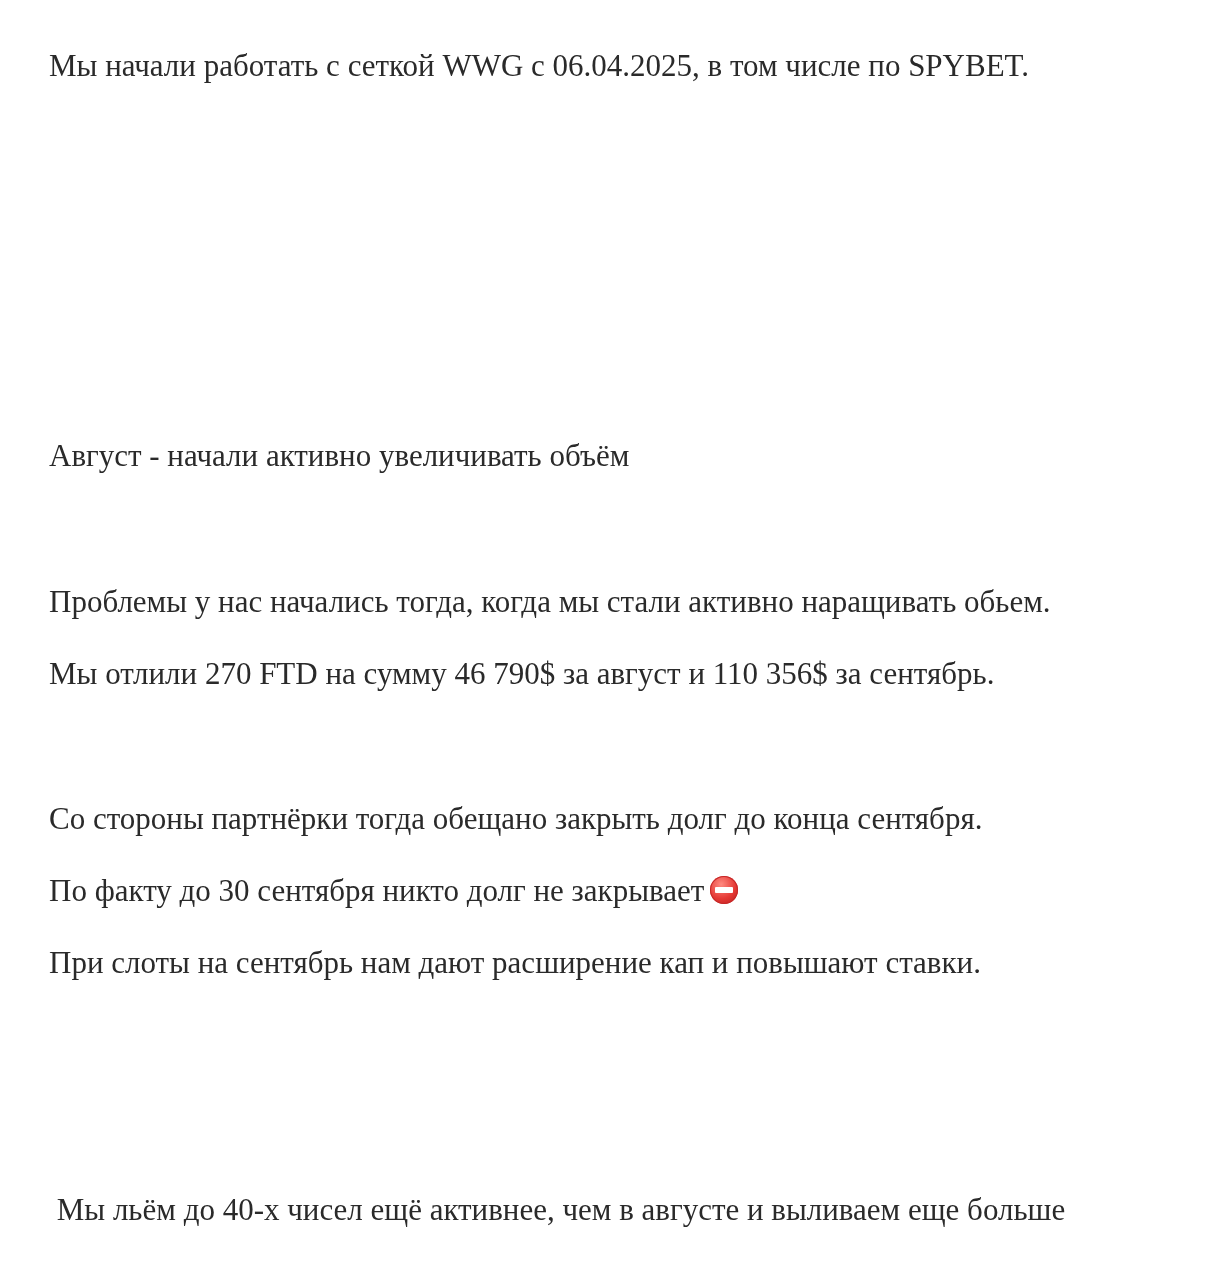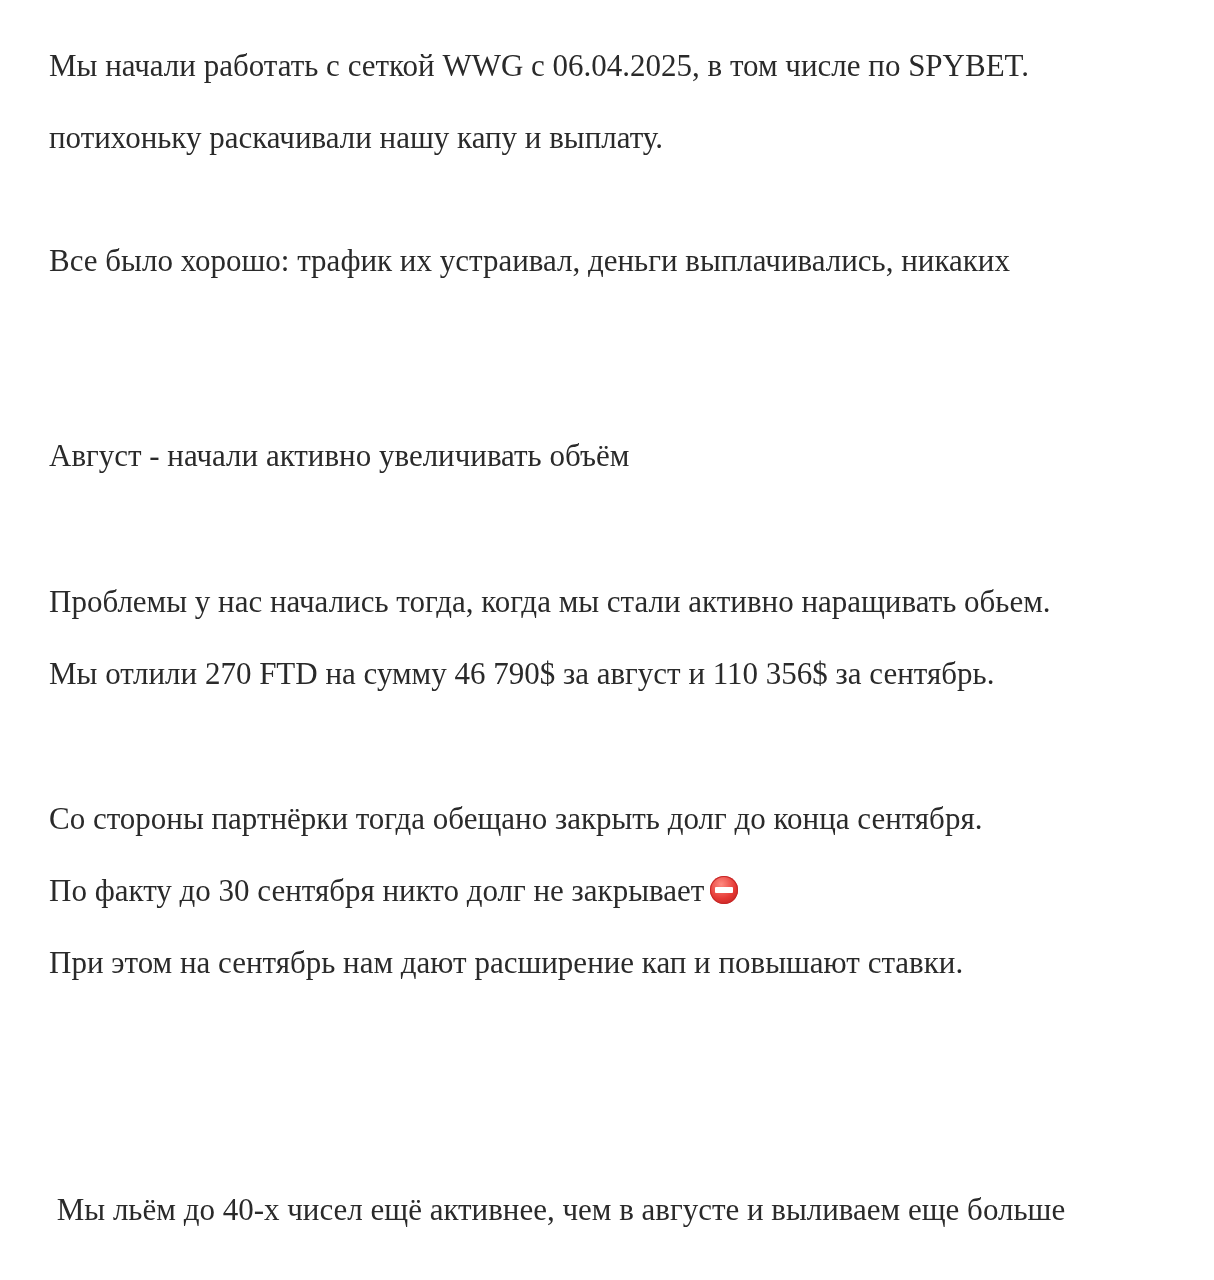--- a/index.html
+++ b/index.html
@@ -55,25 +55,23 @@
 </head>
 <body>
 
 <div class="doc">
 
   <p class="p" style="top:29px">
     <span class="line">Мы начали работать с сеткой WWG с 06.04.2025, в том числе по SPYBET.</span>
   </p>
 
   <p class="p" style="top:101px">
-    <span class="line">потихоньку  раскачивали нашу капу и выплату.</span>
   </p>
 
   <p class="p" style="top:224px">
-    <span class="line">Все было хорошо: трафик их устраивал, деньги выплачивались, никаких</span>
   </p>
 
   <p class="p" style="top:419px">
     <span class="line">Август - начали активно увеличивать объём</span>
   </p>
 
   <p class="p" style="top:565px">
     <span class="line">Проблемы у нас начались тогда,  когда мы стали активно наращивать обьем.</span>
   </p>
 
@@ -83,21 +81,21 @@
 
   <p class="p" style="top:782px">
     <span class="line">Со стороны партнёрки тогда обещано закрыть долг до конца сентября.</span>
   </p>
 
   <p class="p" style="top:854px">
     <span class="line"><span>По факту до 30 сентября никто долг не закрывает</span><span class="stop-icon"></span></span>
   </p>
 
   <p class="p" style="top:926px">
-    <span class="line">При этом на сентябрь нам дают расширение кап и повышают ставки.</span>
+    <span class="line">При слоты на сентябрь нам дают расширение кап и повышают ставки.</span>
   </p>
 
   <p class="p" style="top:1071px; white-space: pre;">
     <span class="line"> Мы льём до 40-х чисел ещё активнее, чем в августе и выливаем еще больше</span>
     
     
   </p>
 
 </div>
 

